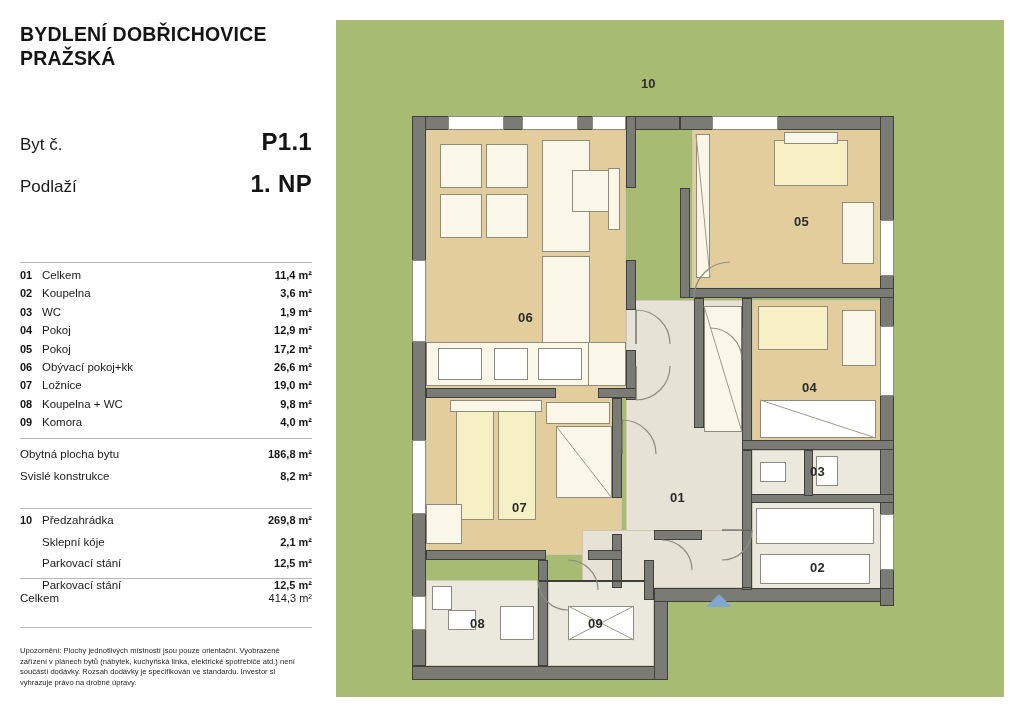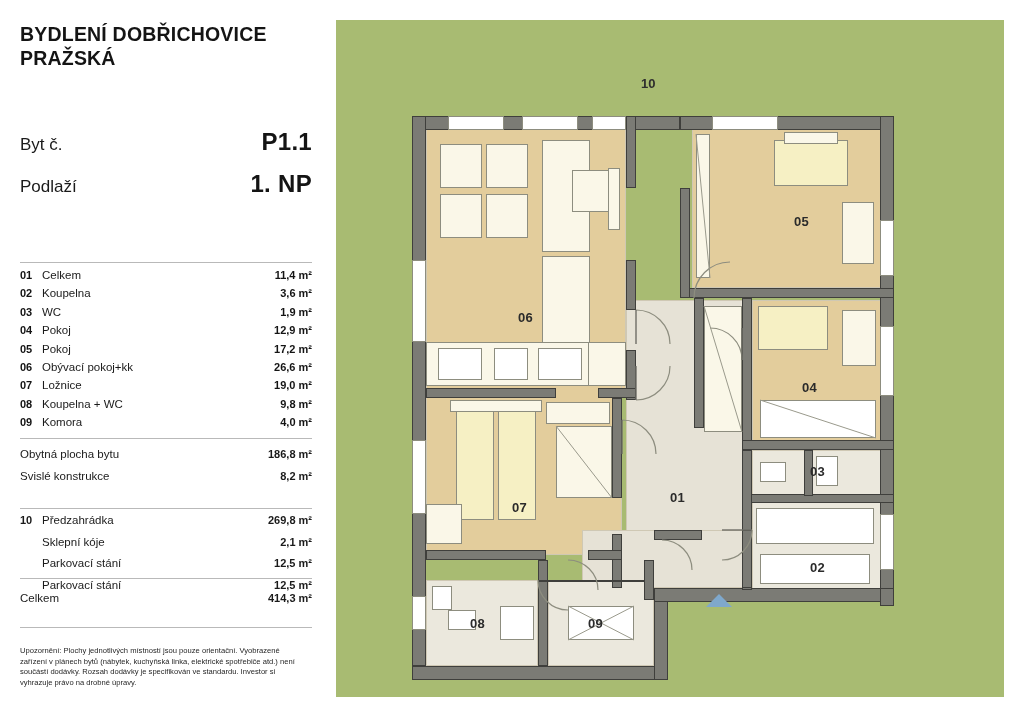--- a/index.html
+++ b/index.html
@@ -151,21 +151,21 @@
 
   .grand {
     position: absolute;
     left: 20px; top: 592px;
     width: 292px;
     display: flex;
     align-items: baseline;
     font-size: 11.5px;
   }
   .grand-name { flex: 1; font-weight: normal; }
-  .grand-area { font-weight: bold; font-size: 11px; }
+  .grand-area { font-weight: normal; font-size: 11px; }
 
   .disclaimer {
     position: absolute;
     left: 20px; top: 646px;
     width: 285px;
     font-size: 7.6px;
     line-height: 10.6px;
     color: #262626;
   }
 

